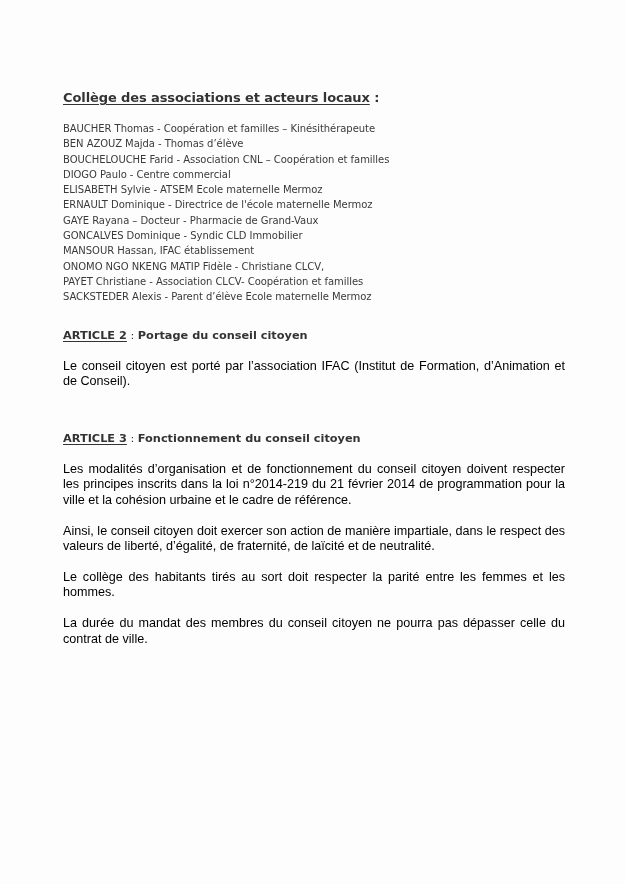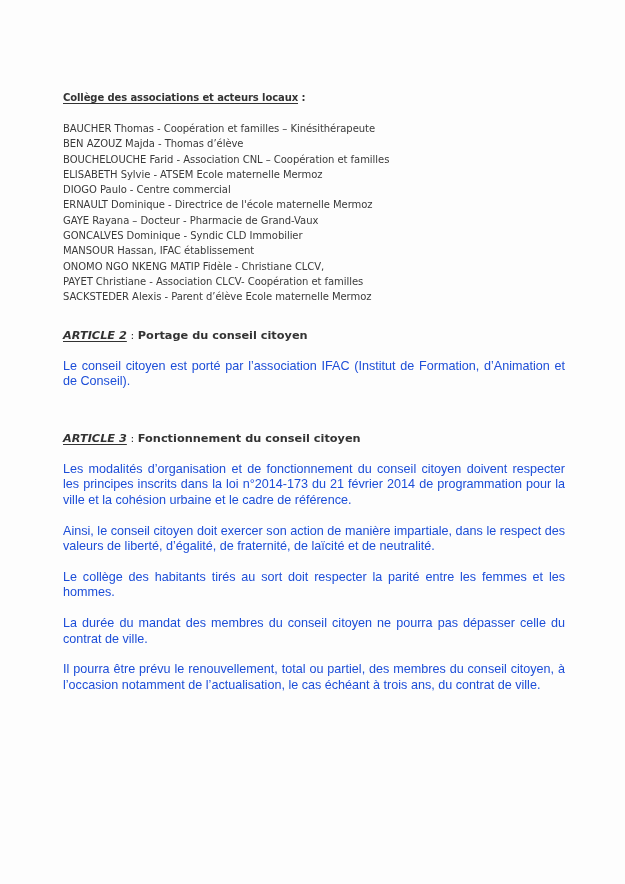--- a/index.html
+++ b/index.html
@@ -23,21 +23,21 @@
       height: 884px;
       background: #fdfdfd;
     }
     .content {
       position: absolute;
       left: 63px;
       top: 90px;
       width: 502px;
     }
     .section-heading {
-      font-size: 10px;
+      font-size: 13px;
       font-weight: bold;
       color: #333333;
       margin: 0;
       line-height: 16px;
       letter-spacing: -0.1px;
     }
     .section-heading .u {
       text-decoration: underline;
       text-underline-offset: 2px;
     }
@@ -58,72 +58,70 @@
     .article-heading {
       font-size: 11.3px;
       font-weight: bold;
       line-height: 16px;
       color: #333333;
       margin: 0;
     }
     .article-heading .art-label {
       text-decoration: underline;
       text-underline-offset: 2px;
-      font-style: italic;
     }
     .article-heading .art-sep {
       font-weight: normal;
     }
     .para {
       font-family: "Liberation Sans", "DejaVu Sans", sans-serif;
       font-size: 12.6px;
       line-height: 15.6px;
       text-align: justify;
       margin: 15px 0 0 0;
-      color: #1d4ed8;
+      color: #000000;
     }
     #article-2 { margin-top: 23px; }
     #article-3 { margin-top: 41px; }
     #article-4 { margin-top: 14px; }
   </style>
 </head>
 <body>
 
 <div class="page">
   <div class="content">
 
     <section>
       <h2 class="section-heading"><span class="u">Collège des associations et acteurs locaux</span><span> :</span></h2>
       <ul class="members">
         <li>BAUCHER Thomas - Coopération et familles – Kinésithérapeute</li>
         <li>BEN AZOUZ Majda - Thomas d’élève</li>
         <li>BOUCHELOUCHE Farid - Association CNL – Coopération et familles</li>
+        <li>DIOGO Paulo - Centre commercial</li>
         <li>ELISABETH Sylvie - ATSEM Ecole maternelle Mermoz</li>
-        <li>DIOGO Paulo - Centre commercial</li>
         <li>ERNAULT Dominique - Directrice de l'école maternelle Mermoz</li>
         <li>GAYE Rayana – Docteur - Pharmacie de Grand-Vaux</li>
         <li>GONCALVES Dominique - Syndic CLD Immobilier</li>
         <li>MANSOUR Hassan, IFAC établissement</li>
         <li>ONOMO NGO NKENG MATIP Fidèle - Christiane CLCV,</li>
         <li>PAYET Christiane - Association CLCV- Coopération et familles</li>
         <li>SACKSTEDER Alexis - Parent d’élève Ecole maternelle Mermoz</li>
       </ul>
     </section>
 
     <section class="article" id="article-2">
       <h3 class="article-heading"><span class="art-label">ARTICLE 2</span><span class="art-sep"> : </span><span>Portage du conseil citoyen</span></h3>
       <p class="para">Le conseil citoyen est porté par l’association IFAC (Institut de Formation, d’Animation et de Conseil).</p>
     </section>
 
     <section class="article" id="article-3">
       <h3 class="article-heading"><span class="art-label">ARTICLE 3</span><span class="art-sep"> : </span><span>Fonctionnement du conseil citoyen</span></h3>
-      <p class="para">Les modalités d’organisation et de fonctionnement du conseil citoyen doivent respecter les principes inscrits dans la loi n°2014-173 du 21 février 2014 de programmation pour la ville et la cohésion urbaine et le cadre de référence.</p>
+      <p class="para">Les modalités d’organisation et de fonctionnement du conseil citoyen doivent respecter les principes inscrits dans la loi n°2014-219 du 21 février 2014 de programmation pour la ville et la cohésion urbaine et le cadre de référence.</p>
       <p class="para">Ainsi, le conseil citoyen doit exercer son action de manière impartiale, dans le respect des valeurs de liberté, d’égalité, de fraternité, de laïcité et de neutralité.</p>
       <p class="para">Le collège des habitants tirés au sort doit respecter la parité entre les femmes et les hommes.</p>
     </section>
 
     <section class="article" id="article-4">
       <p class="para">La durée du mandat des membres du conseil citoyen ne pourra pas dépasser celle du contrat de ville.</p>
-      <p class="para">Il pourra être prévu le renouvellement, total ou partiel, des membres du conseil citoyen, à l’occasion notamment de l’actualisation, le cas échéant à trois ans, du contrat de ville.</p>
     </section>
 
   </div>
 </div>
 
 </body></html>

